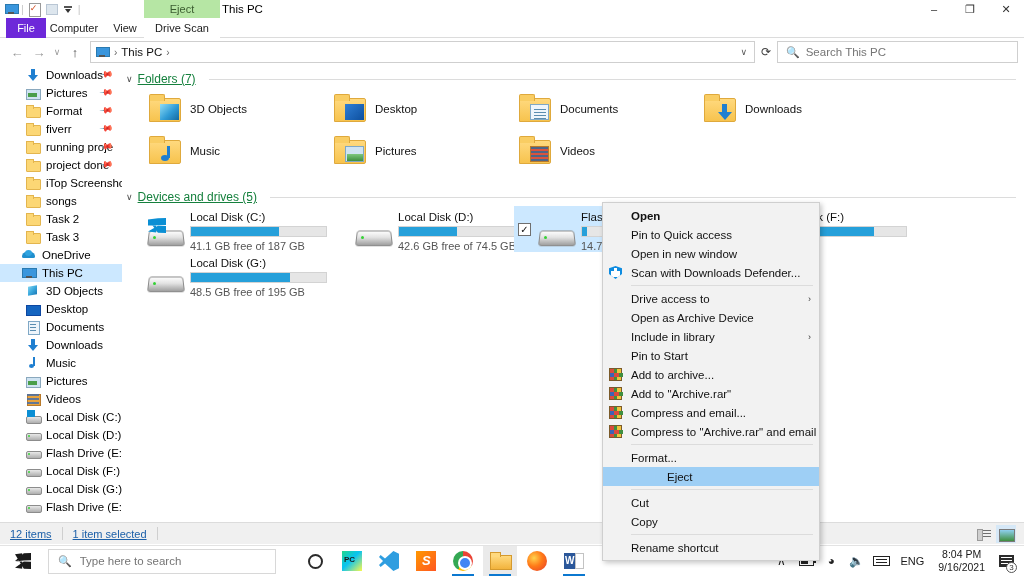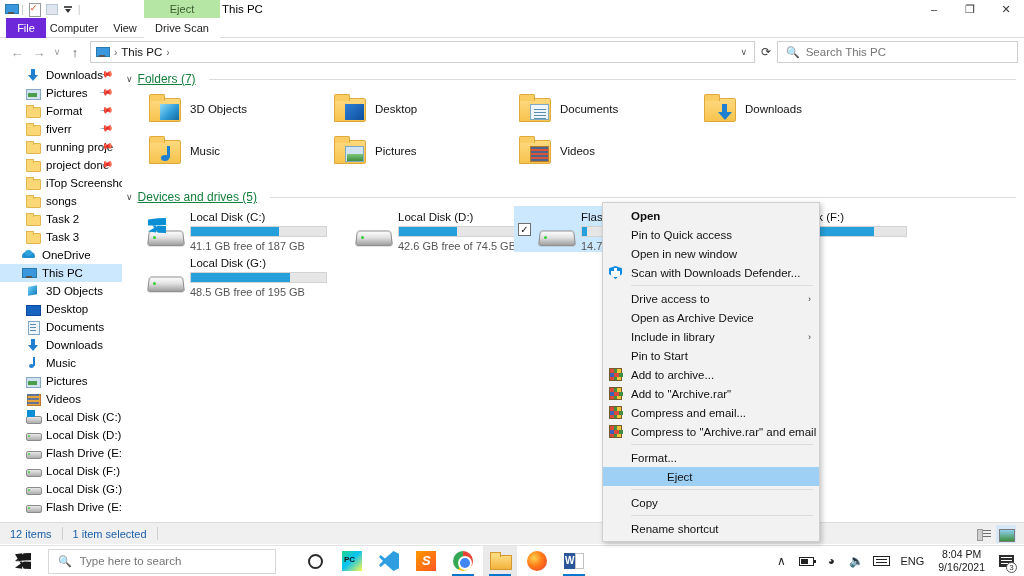--- a/index.html
+++ b/index.html
@@ -395,21 +395,21 @@
     content: ""; position: absolute; left: 0; top: 4px; width: 13px; height: 4px;
     background: linear-gradient(to right,#3b63b5 0 33%,#d94a3d 33% 66%,#3f8f3f 66% 100%);
   }
 
   
   .statusbar {
     position: absolute; top: 522px; left: 0; width: 1024px; height: 22px;
     background: #f0f0f0; border-top: 1px solid #dcdcdc;
     display: flex; align-items: center; font-size: 11px; color: #1b5fa8;
   }
-  .st-item { padding: 0 10px; }
+  .st-item { padding: 0 10px; text-decoration: underline; }
   .st-div { width: 1px; height: 13px; background: #cfcfcf; }
   .viewbtns { margin-left: auto; display: flex; gap: 2px; padding-right: 8px; }
   .vbtn { width: 20px; height: 18px; display: flex; align-items: center;
           justify-content: center; position: relative; }
   .vbtn.active { background: #d6e8f7; }
   .vb-details::before {
     content: ""; position: absolute; left: 3px; top: 4px; width: 4px; height: 10px;
     background: #cfcfcf; border: 1px solid #9a9a9a;
   }
   .vb-details::after {
@@ -878,20 +878,24 @@
         <span class="ctx-ico"></span>
         <span class="ctx-label">Format...</span>
       </div>
       <div class="ctxitem hl">
         <span class="ctx-ico"></span>
         <span class="ctx-label">Eject</span>
       </div>
       <div class="ctxsep"></div>
       <div class="ctxitem">
         <span class="ctx-ico"></span>
+        <span class="ctx-label">Cut</span>
+      </div>
+      <div class="ctxitem">
+        <span class="ctx-ico"></span>
         <span class="ctx-label">Copy</span>
       </div>
       <div class="ctxsep"></div>
       <div class="ctxitem">
         <span class="ctx-ico"></span>
         <span class="ctx-label">Rename shortcut</span>
       </div>
     </div>
 
   <div class="statusbar">

